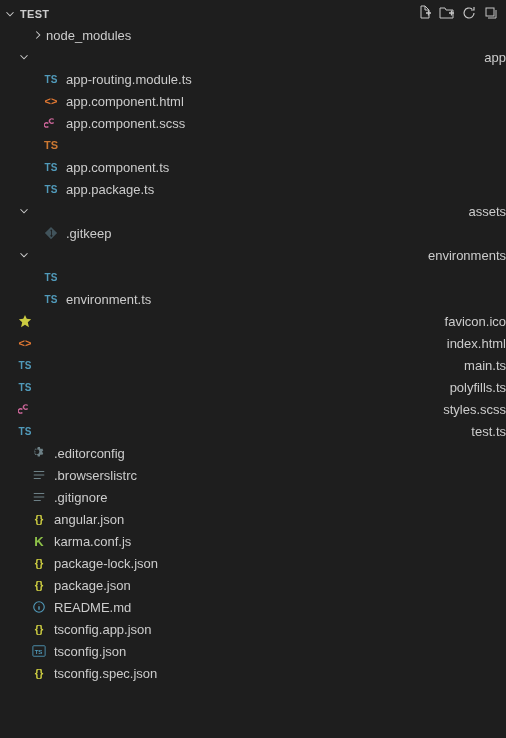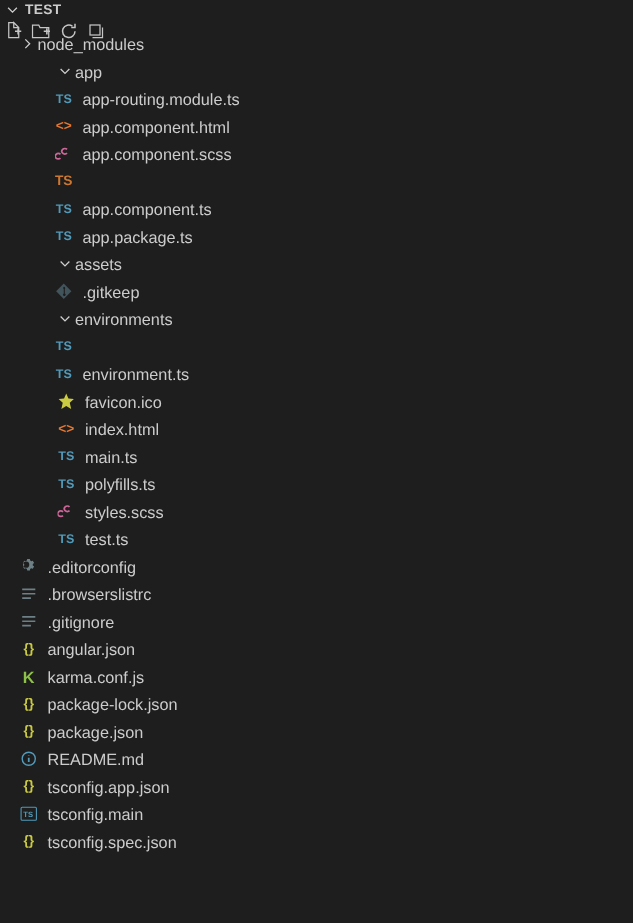--- a/index.html
+++ b/index.html
@@ -11,24 +11,23 @@
       font-family: "Segoe UI", -apple-system, sans-serif;
       font-size: 13px;
       overflow: hidden;
     }
     .explorer {
       width: 100%;
       height: 100%;
     }
     .header {
       display: flex;
-      align-items: flex-start;
+      align-items: flex-end;
       height: 22px;
       padding: 0 4px 0 2px;
-      flex-direction: column;
     }
     .header-left {
       display: flex;
       align-items: center;
       flex: 1;
     }
     .header-title {
       font-weight: 700;
       color: #cccccc;
       font-size: 11px;
@@ -76,22 +75,22 @@
       align-items: center;
       justify-content: center;
       flex-shrink: 0;
       font-size: 11px;
       font-weight: 700;
       margin-right: 6px;
     }
     .label {
       color: #cccccc;
     }
-    .indent-1 { padding-left: 14px; }
-    .indent-2 { padding-left: 44px; }
+    .indent-1 { padding-left: 30px; }
+    .indent-2 { padding-left: 16px; justify-content: space-between; }
     .indent-3 { padding-left: 42px; }
     
     .icon-ts { color: #519aba; font-family: "Segoe UI", sans-serif; font-size: 10px; font-weight: 600;}
     .icon-html { color: #e37933; }
     .icon-scss { color: #cc6699; }
     .icon-json { color: #cbcb41; font-weight: 700; }
     .icon-js { color: #8dc149; font-weight: 700; font-size: 13px;}
     .icon-ico { color: #cbcb41; }
     .icon-info { color: #519aba; }
     .icon-gear { color: #6d8086; }
@@ -330,21 +329,21 @@
       <span class="label">tsconfig.app.json</span>
     </div>
 
     <div class="tree-item indent-1">
       <span class="file-icon icon-tsconf">
         <svg width="14" height="14" viewBox="0 0 16 16" fill="#519aba">
             <rect x="1" y="2" width="14" height="12" rx="1" fill="#1e1e1e" stroke="#519aba"></rect>
             <text x="3" y="11" font-size="7" fill="#519aba" font-weight="700">TS</text>
           </svg>
       </span>
-      <span class="label">tsconfig.main</span>
+      <span class="label">tsconfig.json</span>
     </div>
 
     <div class="tree-item indent-1">
       <span class="file-icon icon-json">{}</span>
       <span class="label">tsconfig.spec.json</span>
     </div>
 
   </div>
 </div>
 

